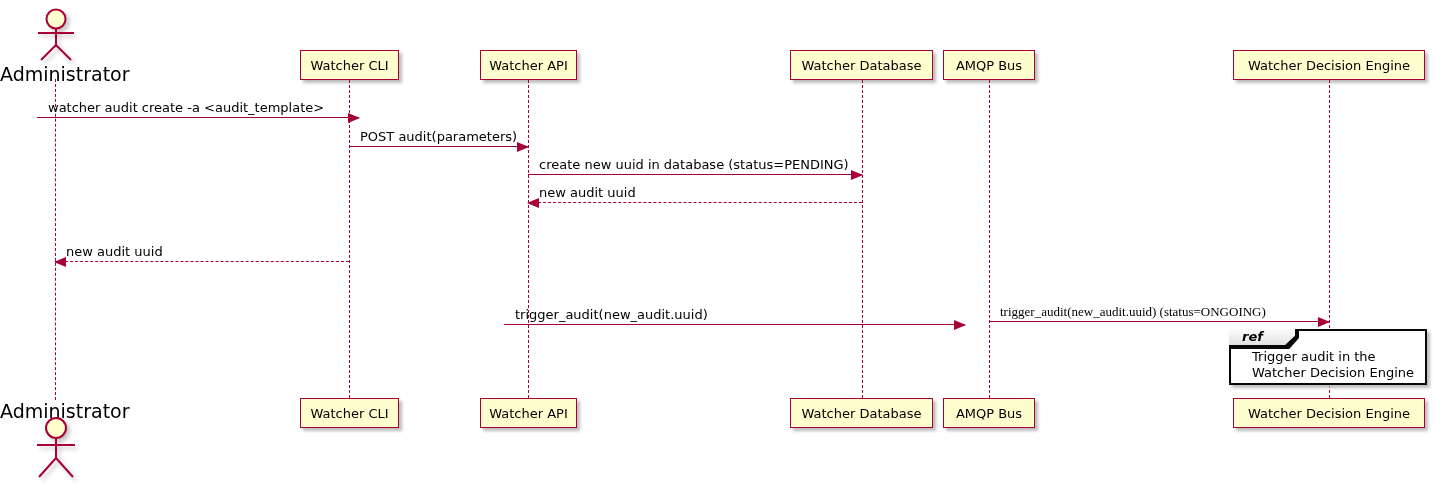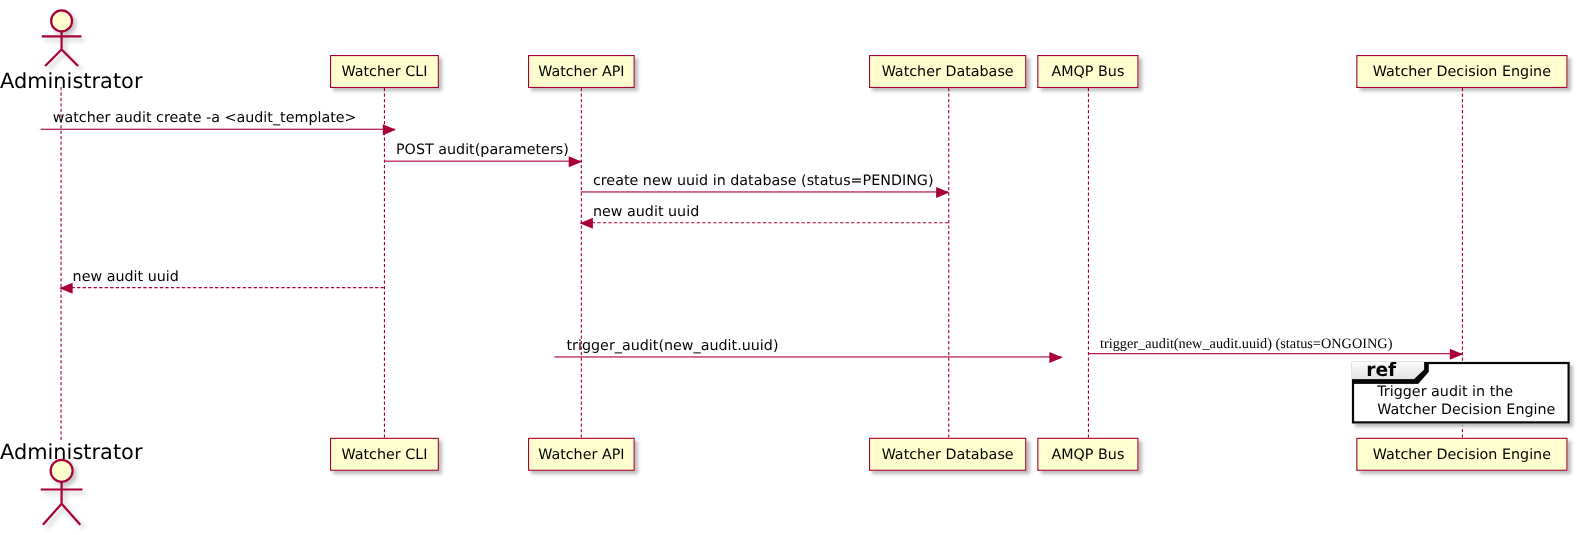--- a/index.html
+++ b/index.html
@@ -35,21 +35,21 @@
     box-shadow:3px 3px 3px #bdbdbd; font-size:13px;
   }
   .ref-tab-outer {
     position:absolute; left:-2px; top:-2px; width:70px; height:20px; background:#070707;
     clip-path:polygon(0 0,100% 0,100% 45%,86% 100%,0 100%);
   }
   .ref-tab-inner {
     position:absolute; left:0; top:0; width:66px; height:16px;
     background:linear-gradient(#fbfbfb,#e2e2e2);
     clip-path:polygon(0 0,100% 0,100% 42%,85% 100%,0 100%);
-    font-weight:bold; font-size:17px; line-height:16px; padding-left:13px; box-sizing:border-box;
+    font-weight:bold; font-size:13px; line-height:16px; padding-left:13px; box-sizing:border-box;font-style:italic;
   }
   .ref-line { position:absolute; left:21px; white-space:nowrap; font-size:13px; }
 </style>
 </head>
 <body>
 
 <div id="canvas">
 
   <svg class="actor-svg" style="left:26px;top:4px;" width="60" height="58" viewBox="0 0 60 58">
     <circle cx="30" cy="15" r="9.5" fill="#FEFECE" stroke="#A80036" stroke-width="2"></circle>

